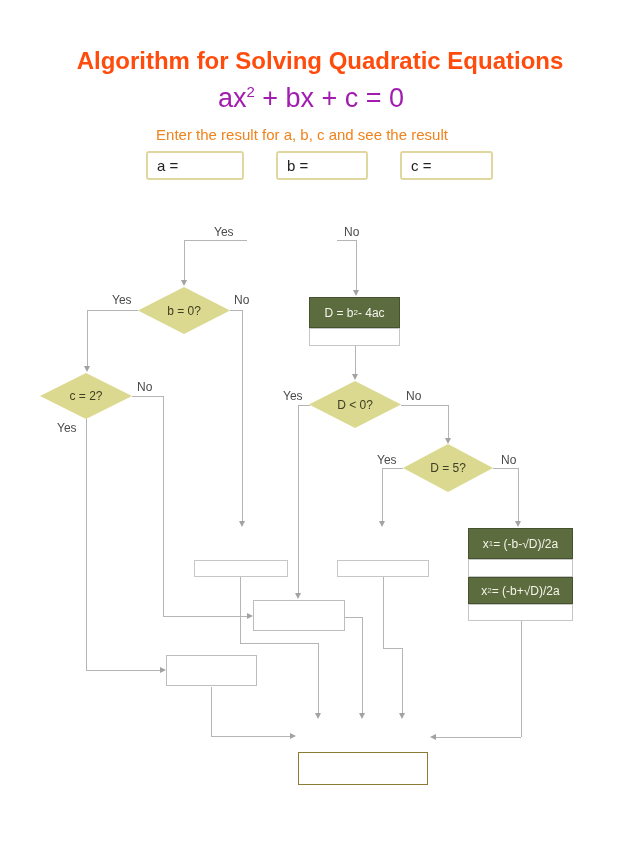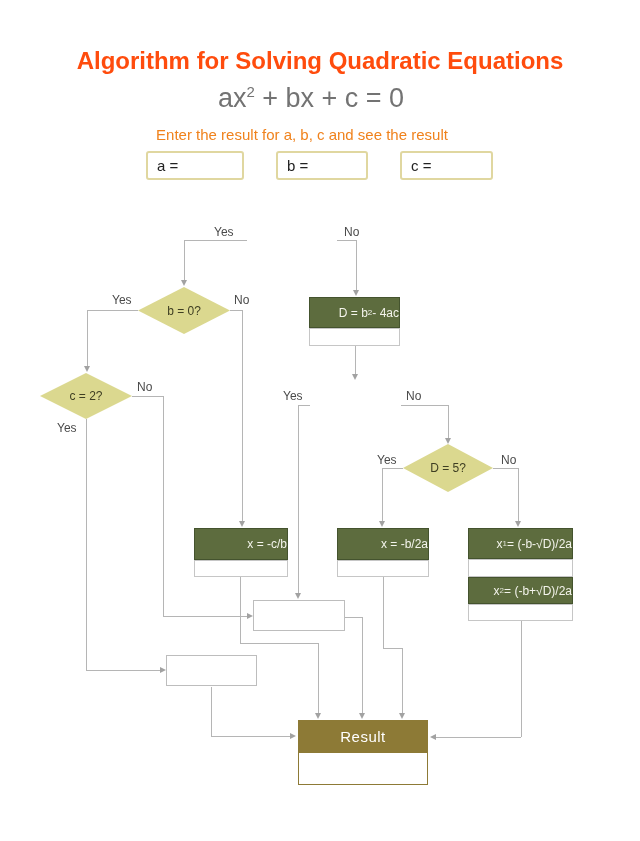--- a/index.html
+++ b/index.html
@@ -2,33 +2,33 @@
 <html><head>
 <meta charset="utf-8">
 <style>
   html,body{margin:0;padding:0;background:#ffffff;}
   *{box-sizing:border-box;}
   .stage{position:relative;width:640px;height:841px;background:#fff;overflow:hidden;
          font-family:"Liberation Sans", sans-serif;}
   .title{position:absolute;left:0;top:47px;width:640px;text-align:center;
          font-size:24px;font-weight:bold;color:#ff4c0d;}
   .formula{position:absolute;left:0;top:83px;width:604px;text-align:center;
-           font-size:27px;color:#737373;padding-left:18px;}
+           font-size:27px;color:#a21caf;padding-left:18px;}
   .formula sup{font-size:15px;}
   .subtitle{position:absolute;left:0;top:126px;width:604px;text-align:center;
             font-size:15px;color:#f0821c;}
   .coef{position:absolute;top:151px;height:29px;border:2px solid #e0d7a0;border-radius:3px;
         background:#fff;font-family:"Liberation Sans",sans-serif;font-size:15px;color:#222;
         padding:0 0 0 9px;outline:none;}
   .diamond{position:absolute;background:#dbd88f;display:flex;align-items:center;justify-content:center;
            clip-path:polygon(50% 0,100% 50%,50% 100%,0 50%);
            font-size:12px;color:#3e3e22;}
   .blabel{position:absolute;font-size:12px;color:#4a4a4a;}
   .pbox{position:absolute;background:#5d6c3e;border:1px solid #44532e;color:#f4f4ec;
-        display:flex;align-items:center;justify-content:flex-end;font-size:12px;}
+        display:flex;align-items:center;justify-content:center;font-size:12px;}
   .pbox sup{font-size:8px;line-height:0;}
   .pbox sub{font-size:8px;line-height:0;opacity:.85;}
   .obox{position:absolute;background:#fff;border:1px solid #c6c6c6;}
   .erect{position:absolute;background:#fff;border:1px solid #bdbdbd;}
   .result-head{position:absolute;background:#8d7a36;color:#fff;display:flex;align-items:center;
                justify-content:center;font-size:15px;letter-spacing:.5px;}
   .result-body{position:absolute;background:#fff;border:1px solid #8d7a36;}
   .ln{position:absolute;background:#b5b5b5;}
   .ad,.ar,.al{position:absolute;width:0;height:0;}
   .ad{border-left:3px solid transparent;border-right:3px solid transparent;border-top:6px solid #a2a2a2;}
@@ -99,20 +99,23 @@
   <div class="ar" style="left:247px;top:613px"></div>
   <div class="ar" style="left:290px;top:733px"></div>
   <div class="al" style="left:430px;top:734px"></div>
 
   <div class="diamond" style="left:138px;top:287px;width:92px;height:47px">
       <span>b = 0?</span>
     </div>
   <div class="diamond" style="left:40px;top:373px;width:92px;height:46px">
       <span>c = 2?</span>
     </div>
+  <div class="diamond" style="left:309px;top:381px;width:92px;height:47px">
+      <span>D &lt; 0?</span>
+    </div>
   <div class="diamond" style="left:403px;top:444px;width:90px;height:48px">
       <span>D = 5?</span>
     </div>
 
   <div class="blabel" style="left:214px;top:225px">Yes</div>
   <div class="blabel" style="left:344px;top:225px">No</div>
   <div class="blabel" style="left:112px;top:293px">Yes</div>
   <div class="blabel" style="left:234px;top:293px">No</div>
   <div class="blabel" style="left:57px;top:421px">Yes</div>
   <div class="blabel" style="left:137px;top:380px">No</div>
@@ -121,42 +124,35 @@
   <div class="blabel" style="left:377px;top:453px">Yes</div>
   <div class="blabel" style="left:501px;top:453px">No</div>
 
   <div class="pbox" style="left:309px;top:297px;width:91px;height:31px">
       <span>D = b</span>
       <sup>2</sup>
       <span> - 4ac</span>
     </div>
   <div class="obox" style="left:309px;top:328px;width:91px;height:18px"></div>
 
-  <div class="pbox" style="left:194px;top:528px;width:94px;height:32px">
-      <span>x = -c/b</span>
-    </div>
   <div class="obox" style="left:194px;top:560px;width:94px;height:17px"></div>
 
-  <div class="pbox" style="left:337px;top:528px;width:92px;height:32px">
-      <span>x = -b/2a</span>
-    </div>
   <div class="obox" style="left:337px;top:560px;width:92px;height:17px"></div>
 
   <div class="pbox" style="left:468px;top:528px;width:105px;height:31px">
       <span>x</span>
       <sub>1</sub>
       <span> = (-b-√D)/2a</span>
     </div>
   <div class="obox" style="left:468px;top:559px;width:105px;height:18px"></div>
   <div class="pbox" style="left:468px;top:577px;width:105px;height:27px">
       <span>x</span>
       <sub>2</sub>
       <span> = (-b+√D)/2a</span>
     </div>
   <div class="obox" style="left:468px;top:604px;width:105px;height:17px"></div>
 
   <div class="erect" style="left:253px;top:600px;width:92px;height:31px"></div>
   <div class="erect" style="left:166px;top:655px;width:91px;height:31px"></div>
 
-  <div class="result-head" style="left:298px;top:720px;width:130px;height:32px">Result</div>
   <div class="result-body" style="left:298px;top:752px;width:130px;height:33px"></div>
 
 </div>
 
 </body></html>

